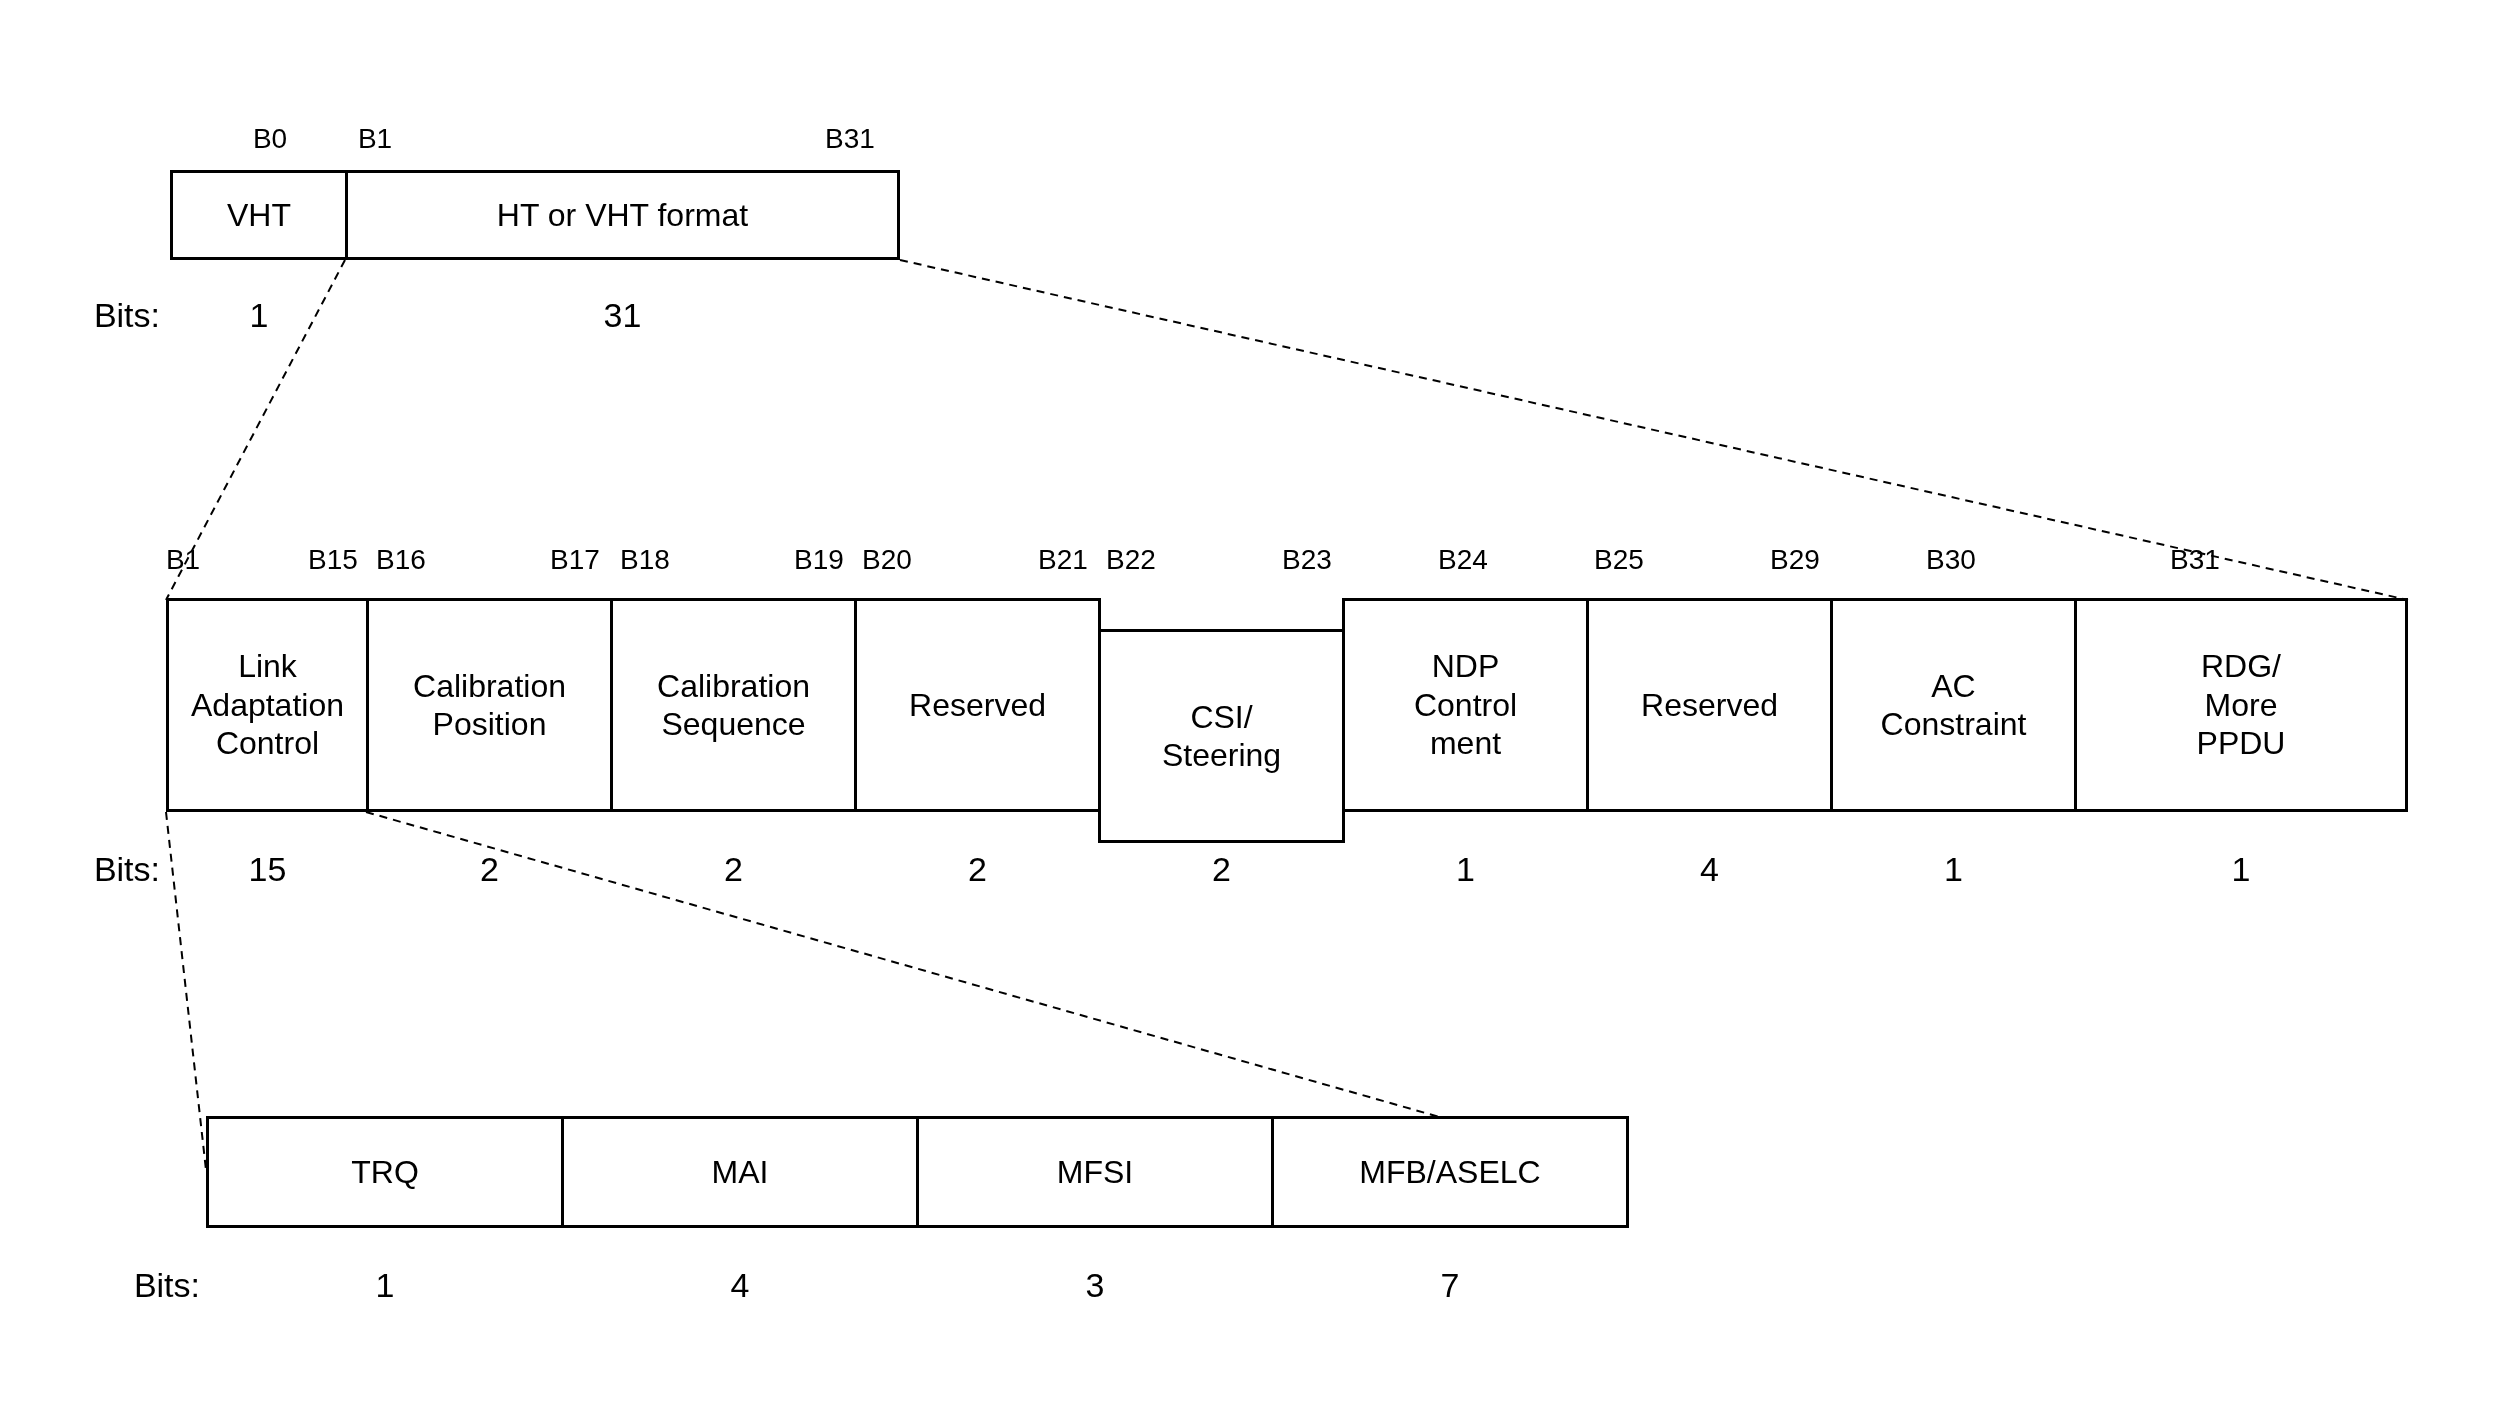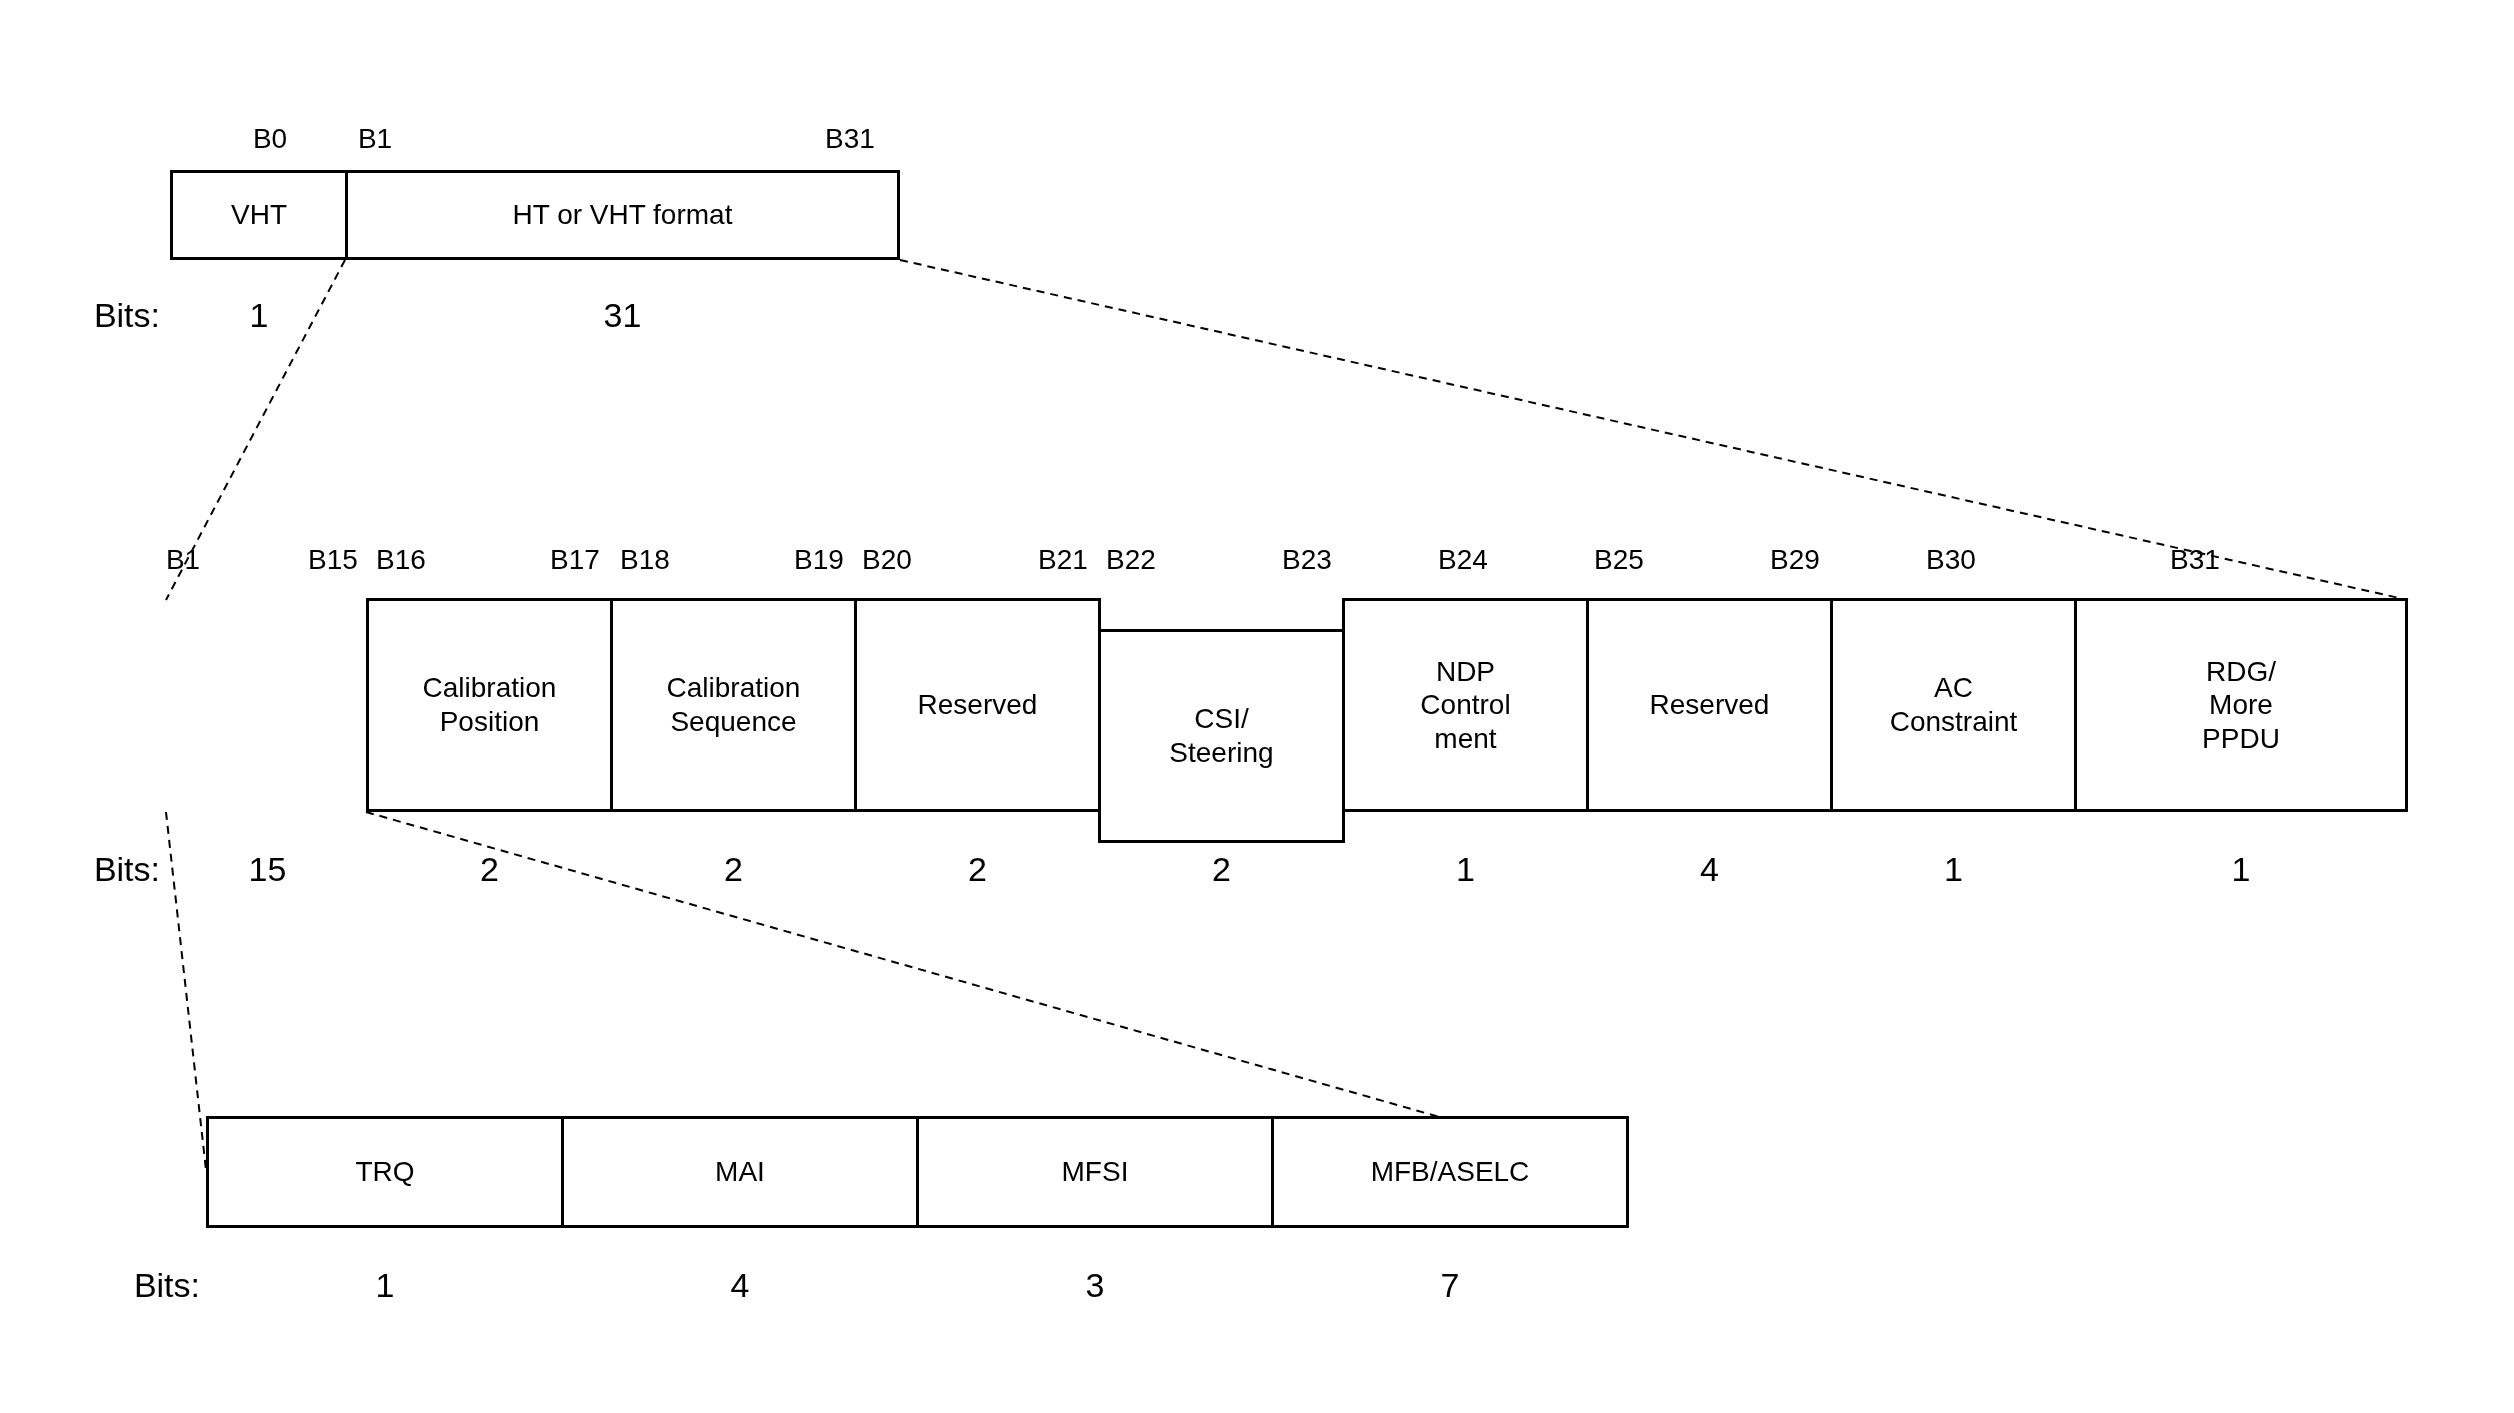--- a/index.html
+++ b/index.html
@@ -24,21 +24,21 @@
     text-align: center;
   }
   .field-box {
     position: absolute;
     border: 3px solid black;
     background: white;
     display: flex;
     align-items: center;
     justify-content: center;
     text-align: center;
-    font-size: 28px;
+    font-size: 32px;
     line-height: 1.2;
     box-sizing: border-box;
   }
   .bits-value {
     position: absolute;
     font-size: 34px;
     text-align: center;
   }
   svg.connectors {
     position: absolute;
@@ -88,20 +88,23 @@
   <div class="bit-label" style="left:812px; top:504px; width:70px;">B20</div>
   <div class="bit-label" style="left:988px; top:504px; width:70px;">B21</div>
   <div class="bit-label" style="left:1056px; top:504px; width:70px;">B22</div>
   <div class="bit-label" style="left:1232px; top:504px; width:70px;">B23</div>
   <div class="bit-label" style="left:1388px; top:504px; width:70px;">B24</div>
   <div class="bit-label" style="left:1544px; top:504px; width:70px;">B25</div>
   <div class="bit-label" style="left:1720px; top:504px; width:70px;">B29</div>
   <div class="bit-label" style="left:1876px; top:504px; width:70px;">B30</div>
   <div class="bit-label" style="left:2120px; top:504px; width:70px;">B31</div>
 
+  <div class="field-box" style="left:126px; top:558px; width:203px; height:214px; white-space:pre-line;">Link
+Adaptation
+Control</div>
   <div class="field-box" style="left:326px; top:558px; width:247px; height:214px; white-space:pre-line;">Calibration
 Position</div>
   <div class="field-box" style="left:570px; top:558px; width:247px; height:214px; white-space:pre-line;">Calibration
 Sequence</div>
   <div class="field-box" style="left:814px; top:558px; width:247px; height:214px;">Reserved</div>
   <div class="field-box" style="left:1058px; top:558px; width:247px; height:214px; white-space:pre-line;margin-top:31px;">CSI/
 Steering</div>
   <div class="field-box" style="left:1302px; top:558px; width:247px; height:214px; white-space:pre-line;">NDP
 Control
 ment</div>

